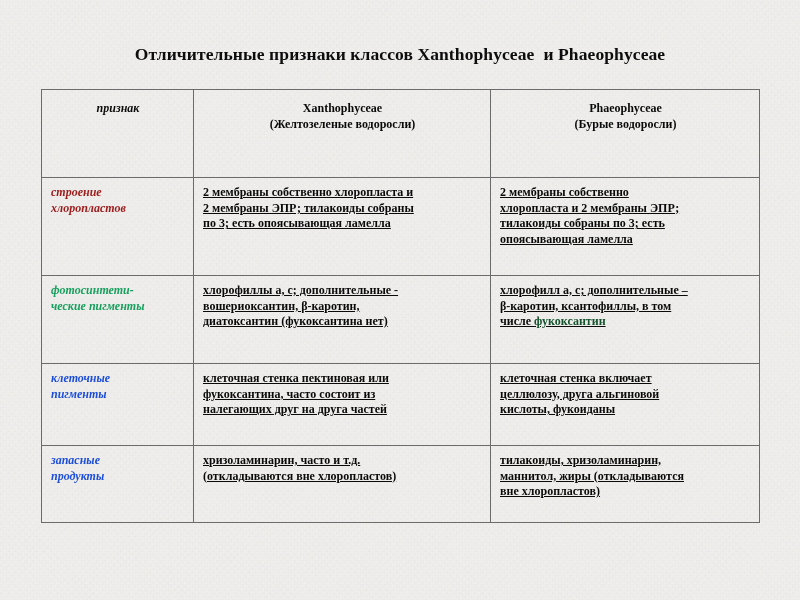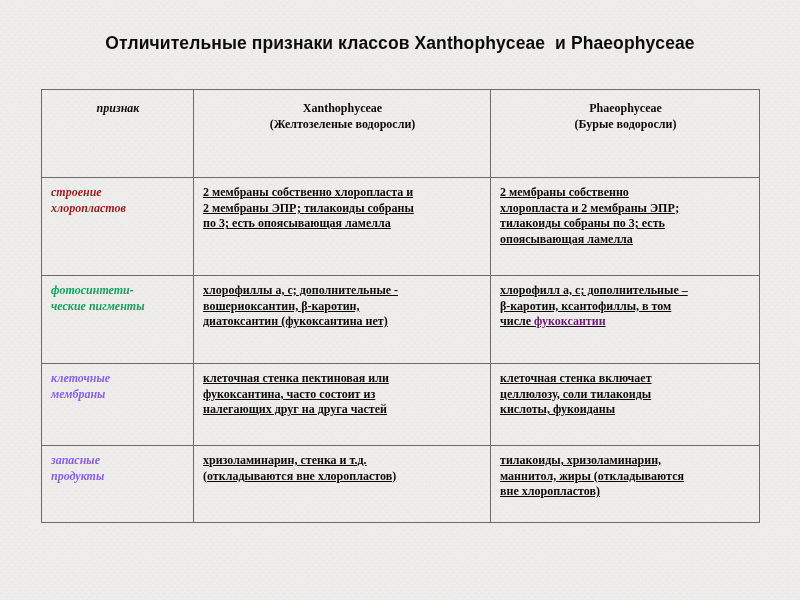--- a/index.html
+++ b/index.html
@@ -29,24 +29,24 @@
   #content {
     position: relative;
     z-index: 2;
     width: 800px;
     height: 600px;
   }
 
   .slide-title {
     position: absolute;
     left: 0;
-    top: 33px;
+    top: 44px;
     width: 800px;
     text-align: center;
-    font-family: Liberation Sans, sans-serif;
+    font-family: Liberation Serif, serif;
     font-size: 17.5px;
     font-weight: 700;
     color: #0d0d0d;
     letter-spacing: .1px;
     white-space: pre;
   }
 
   .table-wrap {
     position: absolute;
     left: 41px;
@@ -94,26 +94,26 @@
     text-align: left;
     font-style: italic;
     font-weight: 700;
     font-size: 13.4px;
     padding-top: 9px;
     line-height: 1.38;
   }
   td.feature .fl { display: block; }
   td.feature.red  { color: #9c1a1a; }
   td.feature.green{ color: #18a05e; }
-  td.feature.dark { color: #8b5cf6; }
+  td.feature.dark { color: #1d4ed8; }
 
   td.body-cell { text-align: left; text-decoration: underline; }
   td.body-cell .ln { display: block; white-space: pre; }
 
-  .hi-teal { color: #701a75; font-weight: 700; }
+  .hi-teal { color: #14532d; font-weight: 700; }
 
   tr.r-chl   td { height: 82px; }
   tr.r-pig   td { height: 72px; }
   tr.r-cov   td { height: 66px; }
   tr.r-fla   td { height: 31px; }
   tr.r-sto   td { height: 61px; }
   tr.r-fla td.body-cell { padding-top: 6px; }
 </style>
 </head>
 <body>
@@ -177,42 +177,42 @@
           <td class="body-cell">
             <span class="ln">хлорофилл a, c; дополнительные –</span>
             <span class="ln">β-каротин, ксантофиллы, в том</span>
             <span class="ln"><span>числе </span><span class="hi-teal">фукоксантин</span></span>
           </td>
         </tr>
 
         <tr class="r-cov">
           <td class="feature dark">
             <span class="fl">клеточные</span>
-            <span class="fl">мембраны</span>
+            <span class="fl">пигменты</span>
           </td>
           <td class="body-cell">
             <span class="ln">клеточная стенка пектиновая или</span>
             <span class="ln">фукоксантина, часто состоит из</span>
             <span class="ln">налегающих друг на друга частей</span>
           </td>
           <td class="body-cell">
             <span class="ln">клеточная стенка включает</span>
-            <span class="ln">целлюлозу, соли тилакоиды</span>
+            <span class="ln">целлюлозу, друга альгиновой</span>
             <span class="ln">кислоты, фукоиданы</span>
           </td>
         </tr>
 
 
         <tr class="r-sto">
           <td class="feature dark">
             <span class="fl">запасные</span>
             <span class="fl">продукты</span>
           </td>
           <td class="body-cell">
-            <span class="ln">хризоламинарин, стенка и т.д.</span>
+            <span class="ln">хризоламинарин, часто и т.д.</span>
             <span class="ln">(откладываются вне хлоропластов)</span>
           </td>
           <td class="body-cell">
             <span class="ln">тилакоиды, хризоламинарин,</span>
             <span class="ln">маннитол, жиры (откладываются</span>
             <span class="ln">вне хлоропластов)</span>
           </td>
         </tr>
       </tbody>
     </table>

